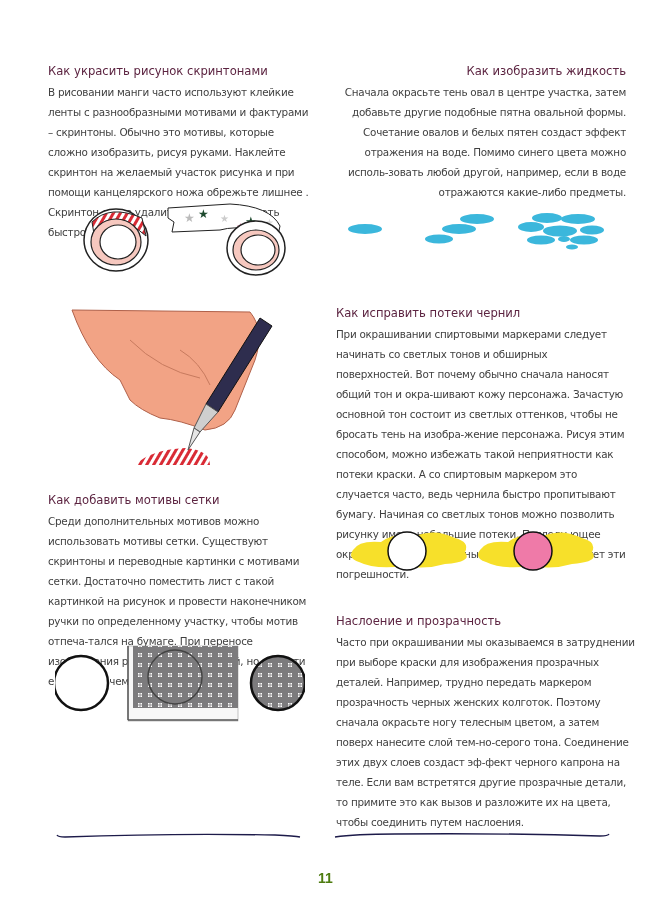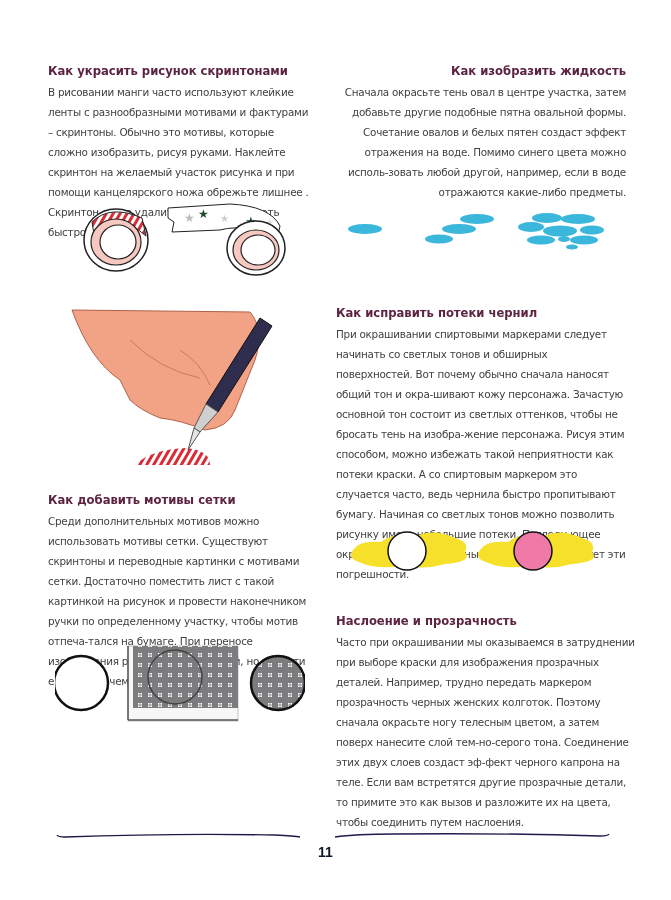--- a/index.html
+++ b/index.html
@@ -1,30 +1,30 @@
 <!DOCTYPE html>
 <html><head>
 <meta charset="utf-8">
 <style>
   html, body { margin: 0; padding: 0; background: #ffffff; }
   body { width: 671px; height: 900px; position: relative; overflow: hidden;
          font-family: "DejaVu Sans", sans-serif; color: #3a3a3a; }
   .section { position: absolute; }
-  .section h2 { margin: 0 0 3px 0; font-size: 11.6px; font-weight: bold; color: #5c2441;
+  .section h2 { margin: 0 0 3px 0; font-size: 11.6px; font-weight: normal; color: #5c2441;
                 letter-spacing: 0; line-height: 16px; }
   .section p { margin: 0; font-size: 10.4px; line-height: 20px; color: #3f3f3f;
                letter-spacing: -0.25px; }
   #s1 { left: 48px; top: 63px; width: 262px; }
   #s2 { left: 336px; top: 63px; width: 290px; text-align: right; }
   #s3 { left: 336px; top: 273px; width: 290px; margin-top: 32px; }
   #s4 { left: 48px; top: 492px; width: 262px; }
   #s5 { left: 336px; top: 613px; width: 300px; }
   .illus { position: absolute; }
-  .footer-num { position: absolute; left: 318px; top: 844px; font-size: 14px; font-weight: bold;
-                color: #0f172a; font-family: "Liberation Sans", sans-serif; }
+  .footer-num { position: absolute; left: 318px; top: 870px; font-size: 14px; font-weight: bold;
+                color: #4d7c0f; font-family: "Liberation Sans", sans-serif; }
 </style>
 </head>
 <body>
 
 <div class="section" id="s1">
   <h2>Как украсить рисунок скринтонами</h2>
   <p>В рисовании манги часто используют клейкие ленты с разнообразными мотивами и фактурами – скринтоны. Обычно это мотивы, которые сложно изобразить, рисуя руками. Наклейте скринтон на желаемый участок рисунка и при помощи канцелярского ножа обрежьте лишнее . Скринтон легко удалить (если действовать быстро)</p>
 </div>
 
 <svg class="illus" style="left:80px;top:196px" width="210" height="82" viewBox="0 0 210 82">

